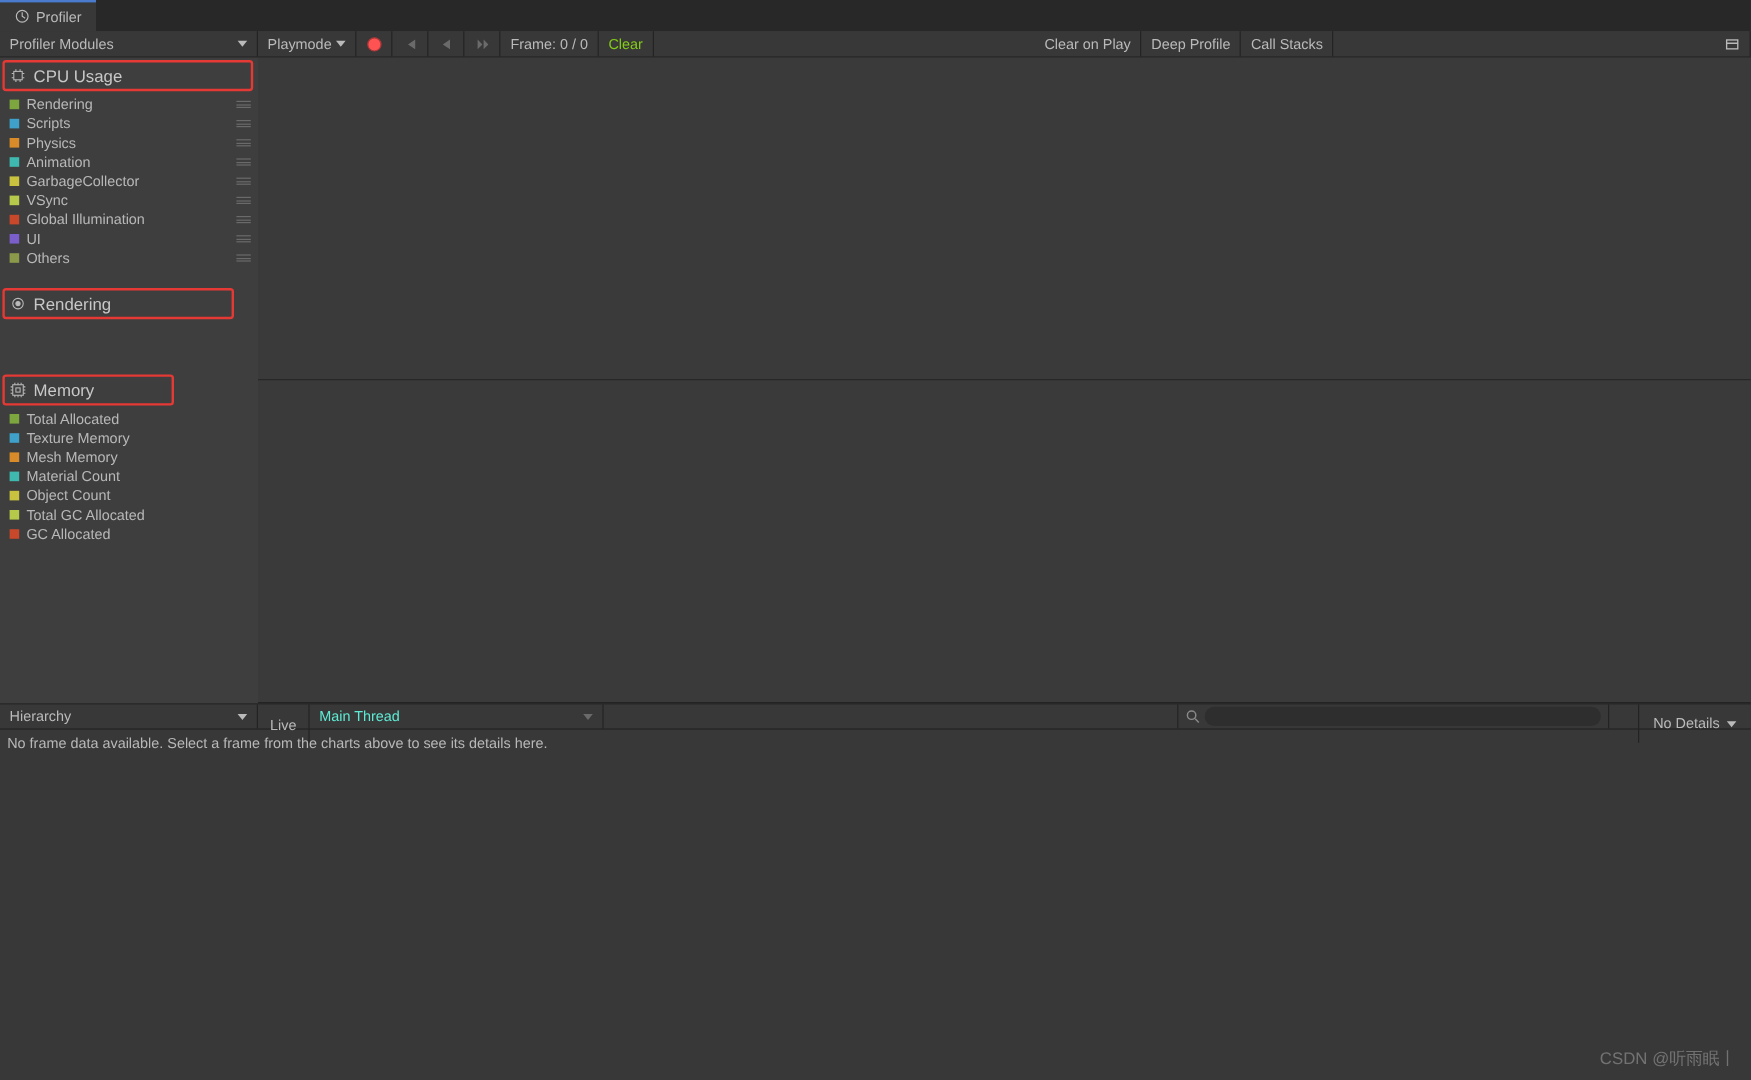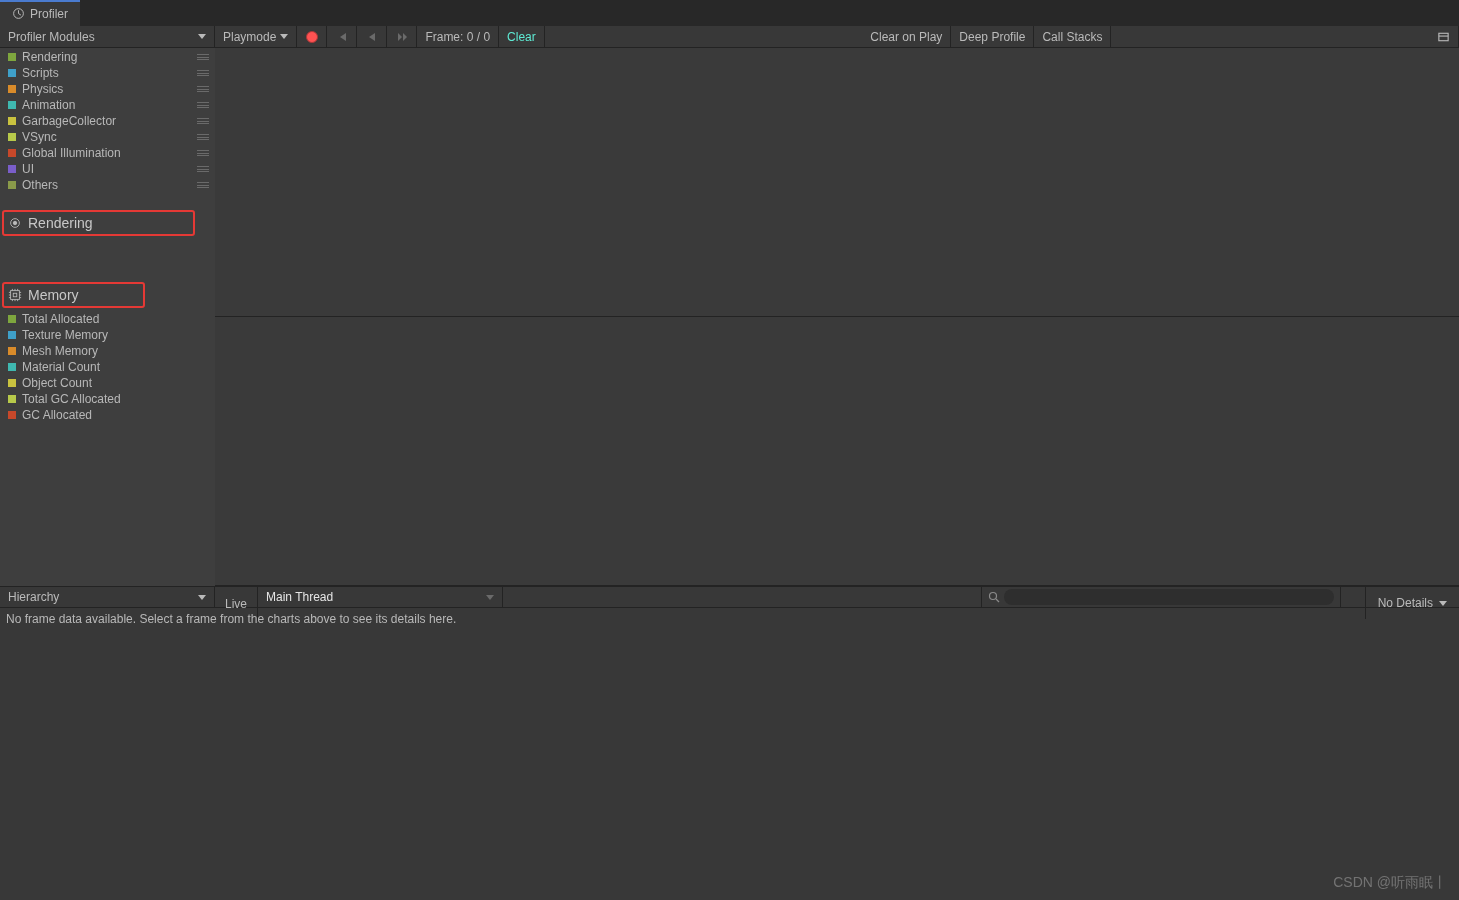--- a/index.html
+++ b/index.html
@@ -5,21 +5,21 @@
 * { margin:0; padding:0; box-sizing:border-box; font-family:Arial,sans-serif; -webkit-font-smoothing:antialiased; }
 body { background:#383838; color:#bababa; font-size:12px; width:1459px; height:900px; overflow:hidden; position:relative; }
 .tabbar { height:26px; background:#282828; display:flex; }
 .tab { background:#383838; padding:5px 12px; display:flex; align-items:flex-start; gap:5px; font-size:12px; border-top:2px solid #4a7bcf; }
 .tab svg { width:13px; height:13px; }
 .toolbar { height:22px; background:#383838; display:flex; align-items:stretch; border-bottom:1px solid #232323; }
 .tb-dd { display:flex; align-items:center; padding:0 8px; gap:4px; font-size:12px; cursor:pointer; border-right:1px solid #232323; }
 .tb-dd.modules { width:215px; justify-content:space-between; }
 .tb-btn { display:flex; align-items:center; justify-content:center; padding:0 8px; cursor:pointer; border-right:1px solid #232323; font-size:12px; }
 .tb-btn.icon { width:30px; }
-.tb-btn.dim { color:#5eead4; }
+.tb-btn.dim { color:#84cc16; }
 .tb-spacer { flex:1; }
 .record-dot { width:12px; height:12px; border-radius:50%; background:#ff5252; border:1px solid #aa3838; }
 .arrow-down { width:0; height:0; border-left:4px solid transparent; border-right:4px solid transparent; border-top:5px solid #bababa; }
 .arrow-down.dim { border-top-color:#6a6a6a; }
 .main { display:flex; height:538px; }
 .sidebar { width:215px; background:#3e3e3e; overflow:hidden; display:flex; flex-direction:column; }
 .module-header { display:flex; align-items:center; gap:6px; padding:3px 6px; font-size:14px; color:#c8c8c8; cursor:pointer; }
 .module-header svg { width:14px; height:14px; }
 .highlight { border:2px solid #e53935; border-radius:3px; }
 .hl1 { margin:2px 4px 2px 2px; padding:3px 4px; }
@@ -33,21 +33,21 @@
 .charts { flex:1; display:flex; flex-direction:column; }
 .chart { background:#3a3a3a; border-bottom:1px solid #232323; position:relative; }
 .chart.c1 { flex:1.3; }
 .chart.c2 { flex:1; }
 .chart.c3 { flex:1; }
 .fps-label { position:absolute; background:#2a2a2a; padding:2px 6px; font-size:12px; color:#b8b8b8; border-radius:2px; }
 .details-bar { height:22px; background:#383838; display:flex; align-items:stretch; border-top:1px solid #232323; border-bottom:1px solid #232323; }
 .details-dd { display:flex; align-items:center; padding:0 8px; justify-content:space-between; border-right:1px solid #232323; font-size:12px; }
 .details-dd.hier { width:215px; }
 .details-lbl { display:flex; align-items:center; padding:17px 10px; border-right:1px solid #232323; font-size:12px; }
-.details-dd.thread { width:245px; color:#e5e5e5; }
+.details-dd.thread { width:245px; color:#5eead4; }
 .search-box { display:flex; align-items:center; gap:4px; padding:0 6px; width:360px; border-left:1px solid #232323; border-right:1px solid #232323; }
 .search-box svg { width:12px; height:12px; }
 .search-input { flex:1; height:16px; background:#2e2e2e; border:none; border-radius:8px; outline:none; color:#bababa; padding:0 6px; font-size:11px; }
 .details-right { display:flex; align-items:center; padding:16px 12px; gap:6px; border-left:1px solid #232323; font-size:12px; }
 .details-body { padding:4px 6px; font-size:12px; color:#b8b8b8; }
 .watermark { position:absolute; bottom:8px; right:12px; font-size:14px; color:#9a9a9a; opacity:.6; }
 </style>
 </head>
 <body>
 
@@ -109,20 +109,27 @@
       <svg width="14" height="14" viewBox="0 0 14 14" fill="none" stroke="#bababa" stroke-width="1.2">
         <rect x="2" y="3" width="10" height="8"></rect>
         <path d="M2 6h10"></path>
       </svg>
     </div>
 </div>
 
 <div class="main">
   <div class="sidebar">
 
+    <div class="module-header highlight hl1">
+      <svg viewBox="0 0 16 16" fill="none" stroke="#bababa" stroke-width="1">
+          <rect x="4" y="4" width="8" height="8"></rect>
+          <path d="M6 2v2M10 2v2M6 12v2M10 12v2M2 6h2M2 10h2M12 6h2M12 10h2"></path>
+        </svg>
+      <span>CPU Usage</span>
+    </div>
     <div class="legend" id="legend-cpu">
         <div class="legend-row">
           <span class="legend-sw" style="background: rgb(126, 166, 62);"></span>
           <span>Rendering</span>
           <span class="legend-handle">
             <div></div>
             <div></div>
             <div></div>
           </span>
         </div>

